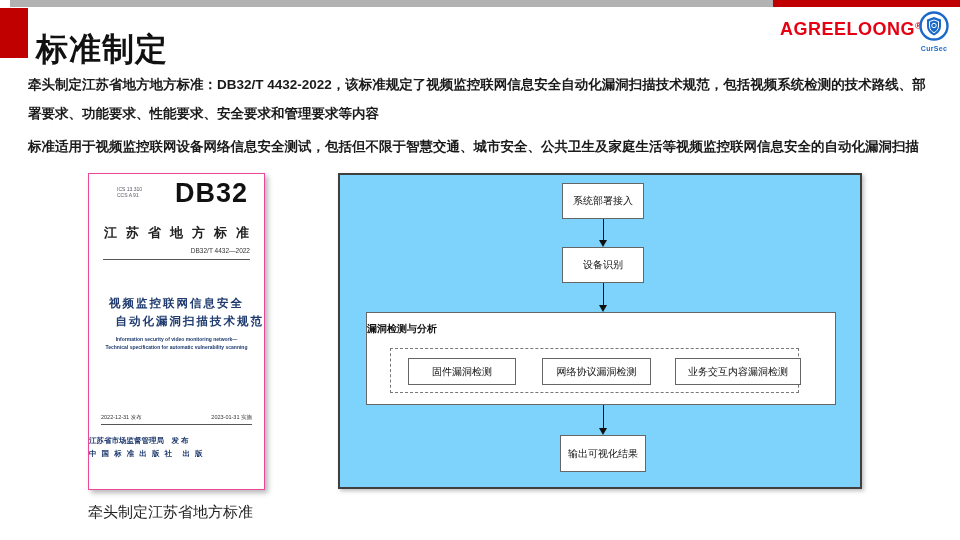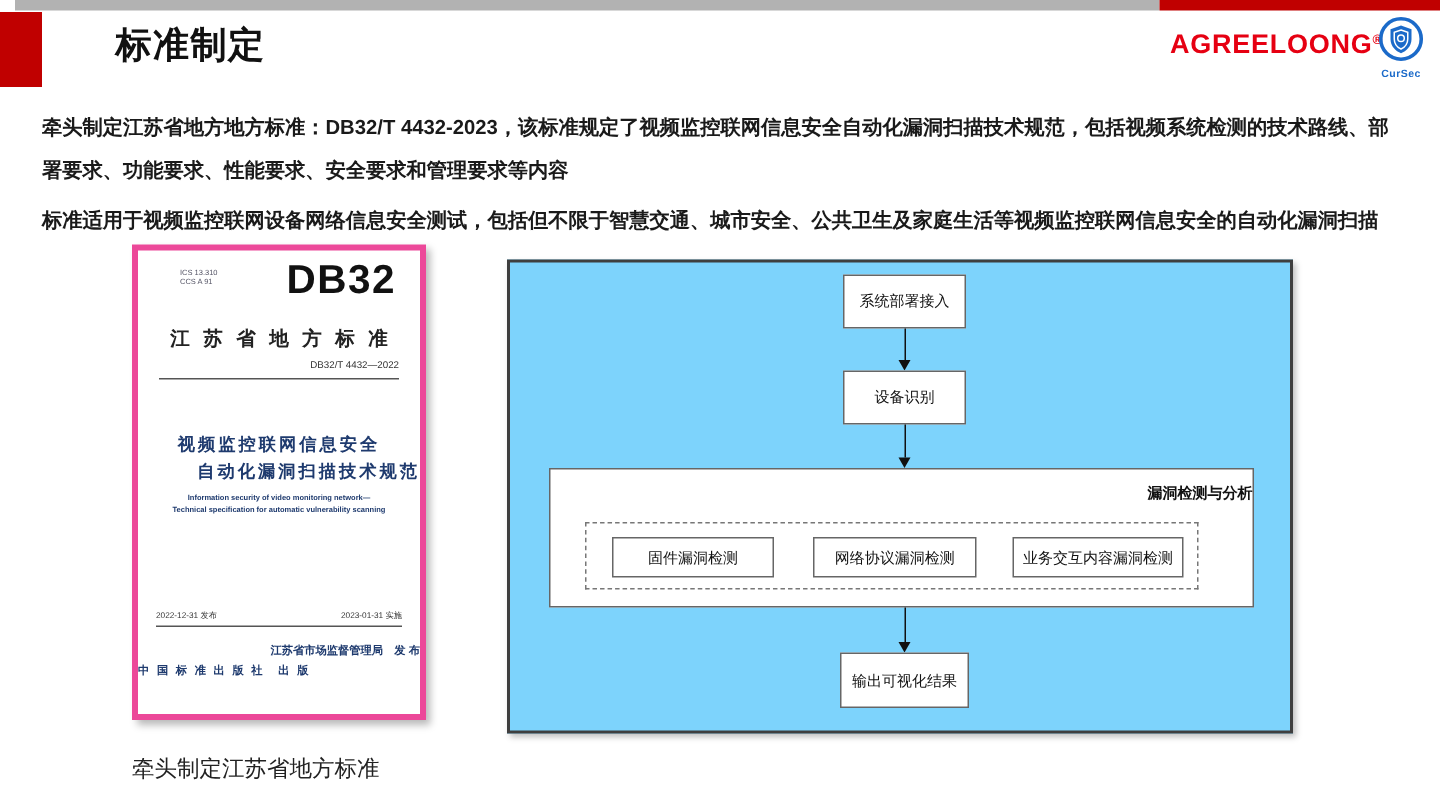--- a/index.html
+++ b/index.html
@@ -4,67 +4,67 @@
 <style>
   * { margin:0; padding:0; box-sizing:border-box; }
   html,body { width:960px; height:540px; background:#ffffff; font-family:"Liberation Sans", sans-serif; }
   #stage { position:relative; width:960px; height:540px; background:#ffffff; overflow:hidden; }
 
   
   .bar-gray { position:absolute; left:10px; top:0; width:763px; height:7px; background:#b2b2b2; }
   .bar-red  { position:absolute; left:773px; top:0; width:187px; height:7px; background:#c00000; }
   .accent-block { position:absolute; left:0; top:8px; width:28px; height:50px; background:#c00000; }
 
-  .page-title { position:absolute; left:36px; top:14px; font-size:24px; font-weight:bold; color:#111; letter-spacing:1px;margin-left:41px; }
+  .page-title { position:absolute; left:36px; top:28px; font-size:32px; font-weight:bold; color:#111; letter-spacing:1px; }
 
   
   .brand-text { position:absolute; left:780px; top:19px; font-size:18px; font-weight:bold; color:#e60012; letter-spacing:.5px; }
   .brand-text sup { font-size:9px; font-weight:bold; vertical-align:6px; }
   .cursec { position:absolute; left:914px; top:10px; width:40px; text-align:center; }
   .cursec-label { font-size:7px; font-weight:bold; color:#1b6ac9; letter-spacing:.3px; margin-top:-1px; }
 
   
   .intro { position:absolute; left:28px; top:70px; width:906px; color:#1a1a1a; font-weight:bold; font-size:13.5px; }
   .intro p { line-height:29px; margin-bottom:4px; }
 
   
-  .cover { position:absolute; left:88px; top:163px; width:196px; height:317px; background:#fff;
-           border:4px solid #ec4899; box-shadow:3px 3px 5px rgba(0,0,0,.28); }
+  .cover { position:absolute; left:88px; top:173px; width:177px; height:317px; background:#fff;
+           border:1px solid #ec4899; box-shadow:3px 3px 5px rgba(0,0,0,.28); }
   .cover .ics { position:absolute; left:28px; top:12px; font-size:5px; line-height:6px; color:#556; }
   .cover .db32 { position:absolute; right:16px; top:4px; font-size:27px; font-weight:bold; letter-spacing:1px; color:#111; }
   .cover .stype { position:absolute; left:0; top:50px; width:100%; text-align:center; font-size:13px; font-weight:bold; letter-spacing:9px; color:#222; text-indent:9px; }
   .cover .snum { position:absolute; right:14px; top:73px; font-size:6.5px; color:#333; }
   .cover .divider { position:absolute; left:14px; right:14px; top:85px; border-top:1px solid #555; }
   .cover .cn1 { position:absolute; left:0; top:122px; width:100%; text-align:center; font-size:11.5px; font-weight:bold; color:#1e3a6e; letter-spacing:2px; }
   .cover .cn2 { position:absolute; left:0; top:140px; width:100%; text-align:right; font-size:11.5px; font-weight:bold; color:#1e3a6e; letter-spacing:2px; }
   .cover .en1 { position:absolute; left:0; top:162px; width:100%; text-align:center; font-size:5px; font-weight:bold; color:#1e3a6e; }
   .cover .en2 { position:absolute; left:0; top:170px; width:100%; text-align:center; font-size:5px; font-weight:bold; color:#1e3a6e; }
   .cover .dates { position:absolute; left:12px; right:12px; top:240px; height:11px; border-bottom:1px solid #555; font-size:5.5px; color:#333; }
   .cover .d-issue { float:left; }
   .cover .d-impl  { float:right; }
-  .cover .issuer { position:absolute; left:0; top:262px; width:100%; text-align:right; font-size:7.5px; font-weight:bold; color:#1e3a6e; }
+  .cover .issuer { position:absolute; left:0; top:262px; width:100%; text-align:left; font-size:7.5px; font-weight:bold; color:#1e3a6e; }
   .cover .publisher { position:absolute; left:0; top:275px; width:100%; text-align:left; font-size:7.5px; font-weight:bold; color:#1e3a6e; letter-spacing:1.5px; }
 
   .caption { position:absolute; font-size:15px; color:#222; text-align:left;font-family:Liberation Serif, serif; }
   .caption-left  { left:88px;  width:220px; top:503px; }
   .caption-right { left:338px; width:524px; top:503px; }
 
   
   .panel { position:absolute; left:338px; top:173px; width:524px; height:316px; background:#7dd3fc;
            border:2px solid #3f3f3f; box-shadow:2px 2px 4px rgba(0,0,0,.25); }
   .node { position:absolute; border:1px solid #666; background:#fff; display:flex; align-items:center; justify-content:center;
           font-family:"Liberation Serif", serif; font-size:10px; color:#111; text-align:center; }
   .n-deploy   { left:222px; top:8px;   width:82px;  height:36px; }
   .n-identify { left:222px; top:72px;  width:82px;  height:36px; }
   .group-box  { position:absolute; left:26px; top:137px; width:470px; height:93px; border:1px solid #666; background:#fff; }
-  .group-label{ position:absolute; left:0; top:9px; width:100%; text-align:right; font-family:"Liberation Serif", serif; font-size:10px; font-weight:bold; color:#111; }
+  .group-label{ position:absolute; left:0; top:9px; width:100%; text-align:left; font-family:"Liberation Serif", serif; font-size:10px; font-weight:bold; color:#111; }
   .dashed-box { position:absolute; left:23px; top:35px; width:409px; height:45px; border:1px dashed #777; }
   .n-firmware { left:17px;  top:9px; width:108px; height:27px; }
   .n-protocol { left:151px; top:9px; width:109px; height:27px; }
-  .n-business { left:284px; top:9px; width:114px; height:27px; }
+  .n-business { left:284px; top:9px; width:126px; height:27px; }
   .n-output   { left:220px; top:260px; width:86px; height:37px; }
 
   .flow-arrow { position:absolute; width:0; }
   .flow-arrow .shaft { position:absolute; left:-0.5px; top:0; width:1px; background:#111; }
   .flow-arrow .head  { position:absolute; left:-4px; width:0; height:0; border-left:4px solid transparent; border-right:4px solid transparent; border-top:7px solid #111; }
   .arr1 { left:263px; top:44px;  height:28px; }
   .arr2 { left:263px; top:108px; height:29px; }
   .arr3 { left:263px; top:230px; height:30px; }
   .arr1 .shaft { height:21px; } .arr1 .head { top:21px; }
   .arr2 .shaft { height:22px; } .arr2 .head { top:22px; }
@@ -88,21 +88,21 @@
         <circle cx="16" cy="16" r="13.5" fill="none" stroke="#1b6ac9" stroke-width="2.4"></circle>
         <path d="M16 7 L23 9.5 V16 C23 21 19.5 24 16 25.5 C12.5 24 9 21 9 16 V9.5 Z" fill="#1b6ac9"></path>
         <path d="M16 10 L20.5 11.6 V16 C20.5 19.4 18.3 21.6 16 22.7 C13.7 21.6 11.5 19.4 11.5 16 V11.6 Z" fill="none" stroke="#ffffff" stroke-width="1"></path>
         <circle cx="16" cy="15.5" r="2.2" fill="none" stroke="#ffffff" stroke-width="1"></circle>
       </svg>
     </span>
     <div class="cursec-label">CurSec</div>
   </div>
 
   <div class="intro">
-    <p>牵头制定江苏省地方地方标准：DB32/T 4432-2023，该标准规定了视频监控联网信息安全自动化漏洞扫描技术规范，包括视频系统检测的技术路线、部署要求、功能要求、性能要求、安全要求和管理要求等内容</p>
+    <p>牵头制定江苏省地方地方标准：DB32/T 4432-2022，该标准规定了视频监控联网信息安全自动化漏洞扫描技术规范，包括视频系统检测的技术路线、部署要求、功能要求、性能要求、安全要求和管理要求等内容</p>
     <p>标准适用于视频监控联网设备网络信息安全测试，包括但不限于智慧交通、城市安全、公共卫生及家庭生活等视频监控联网信息安全的自动化漏洞扫描</p>
   </div>
 
   <div class="cover">
     <div class="ics">
       <div>ICS 13.310</div>
       <div>CCS A 91</div>
     </div>
     <div class="db32">DB32</div>
     <div class="stype">江苏省地方标准</div>

